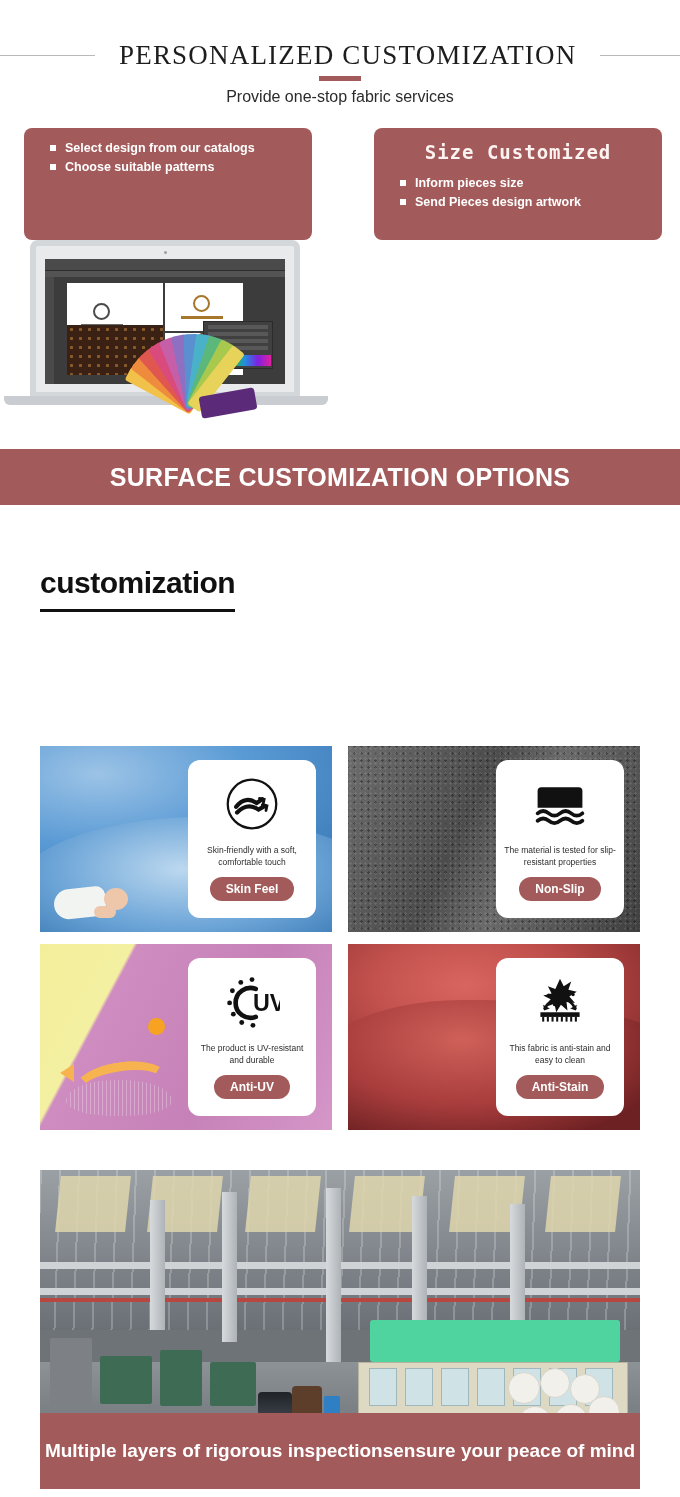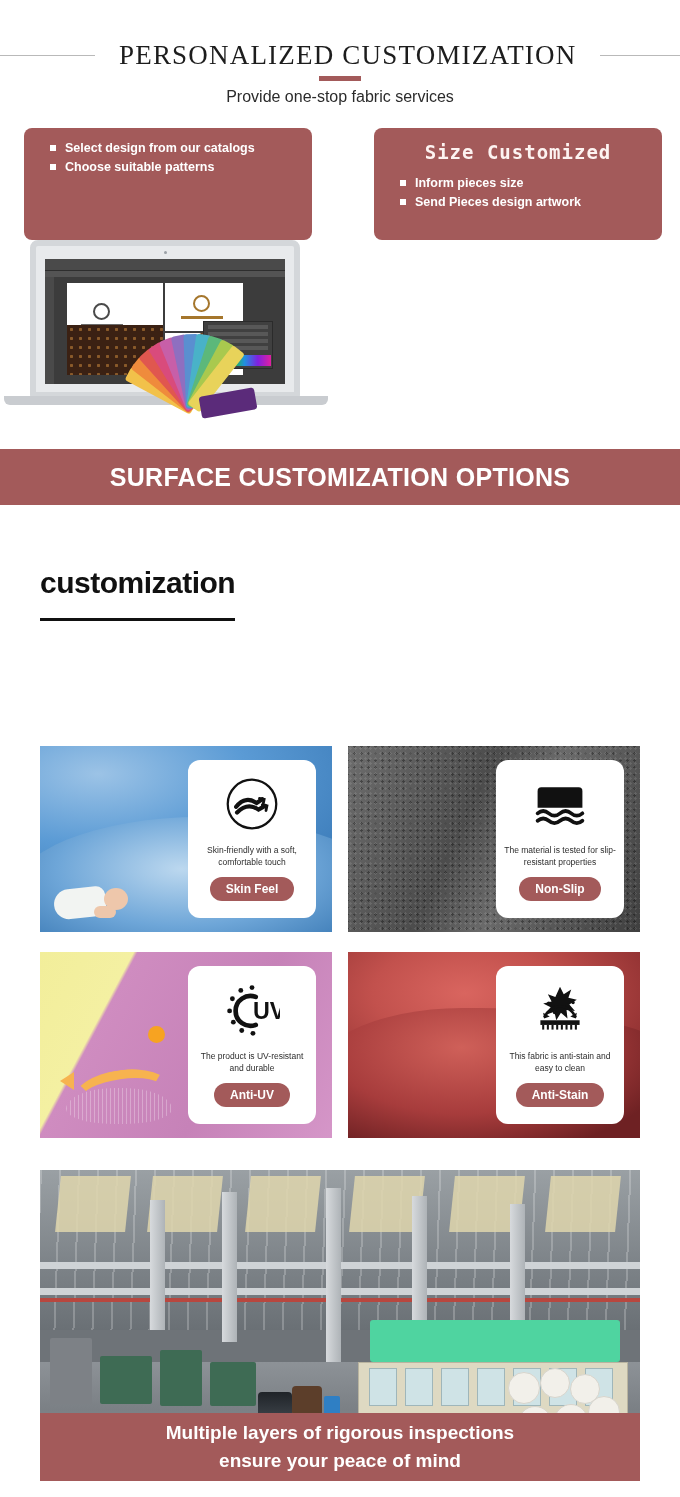--- a/index.html
+++ b/index.html
@@ -96,26 +96,26 @@
 
   
   .banner { position:absolute; left:0; top:449px; width:680px; height:56px; background:#a35a5a;
       display:flex; align-items:center; justify-content:center; }
   .banner span { color:#fff; font-size:25px; font-weight:700; letter-spacing:.3px; }
 
   
   .intro { position:absolute; left:40px; top:550px; width:600px; }
   .intro .lede { font-size:12.5px; line-height:20px; color:#3a3a3a; width:370px; }
   .intro .kw { display:inline-block; margin-top:16px; font-size:30px; font-weight:700; color:#111;
-      border-bottom:3px solid #111; padding-bottom:18px; letter-spacing:-.5px; }
+      border-bottom:3px solid #111; padding-bottom:9px; letter-spacing:-.5px; }
   .intro .tag { margin-top:13px; font-family:"Liberation Serif", serif; font-size:21px; line-height:30px; color:#2b2b2b; }
 
   
   .grid { position:absolute; left:40px; top:746px; width:600px; }
-  .frow { display:flex; gap:16px; margin-bottom:20px;border-radius:11px; }
+  .frow { display:flex; gap:16px; margin-bottom:12px;border-radius:11px; }
   .fcell { position:relative; width:294px; height:186px; overflow:hidden; }
   .fcell .bg { position:absolute; inset:0; }
   .bg-blue { background:
       radial-gradient(120% 90% at 20% 15%, #9cc3e6 0%, #5b9bd5 42%, #2f6fae 100%); }
   .bg-blue:after { content:""; position:absolute; left:-10%; top:38%; width:130%; height:70%;
       background:radial-gradient(60% 80% at 45% 40%, #bcd8ef 0%, #6ea6d8 55%, #3a79b4 100%);
       border-radius:50% 50% 0 0 / 60% 60% 0 0; }
   .baby { position:absolute; left:14px; bottom:14px; width:86px; height:36px; z-index:3; }
   .baby .blanket { position:absolute; left:0; bottom:0; width:52px; height:30px; background:#f2f4f2;
       border-radius:16px 10px 14px 16px; transform:rotate(-6deg); }
@@ -176,22 +176,22 @@
   .machine { position:absolute; background:#3e6b54; border-radius:2px; }
   .greenline { position:absolute; left:330px; top:150px; width:250px; height:42px; background:#4fd4a0; border-radius:3px; }
   .greenline:after { content:""; position:absolute; left:4px; bottom:-8px; width:242px; height:7px; background:#ef8b22; }
   .booth { position:absolute; left:318px; top:192px; width:270px; height:66px; background:#ded9c2; border:1px solid #b9b4a0; }
   .booth .glass { position:absolute; top:5px; height:38px; width:28px; background:#cfe3e6; border:1px solid #9fb6ba; }
   .roll { position:absolute; background:#f2f0ea; border-radius:50%; border:1px solid #d8d5cd; }
   .drum { position:absolute; background:linear-gradient(180deg,#1f2328,#4a5158); border-radius:4px; }
   .barrel { position:absolute; left:284px; top:226px; width:16px; height:28px; background:#2f7fc4; border-radius:2px; }
 
   .caption {
-    position:absolute; left:40px; top:1413px; width:600px; height:68px; background:#a35a5a;
-    display:flex; flex-direction:column; align-items:center; justify-content:center;
+    position:absolute; left:40px; top:1413px; width:600px; height:76px; background:#a35a5a;
+    display:flex; flex-direction:row; align-items:center; justify-content:center;
   }
   .caption div { color:#fff; font-size:19px; font-weight:700; line-height:28px; text-align:center; }
 </style>
 </head>
 <body>
 
 <div class="page">
 
   <div class="header">
     <div class="hdr-title-row">

